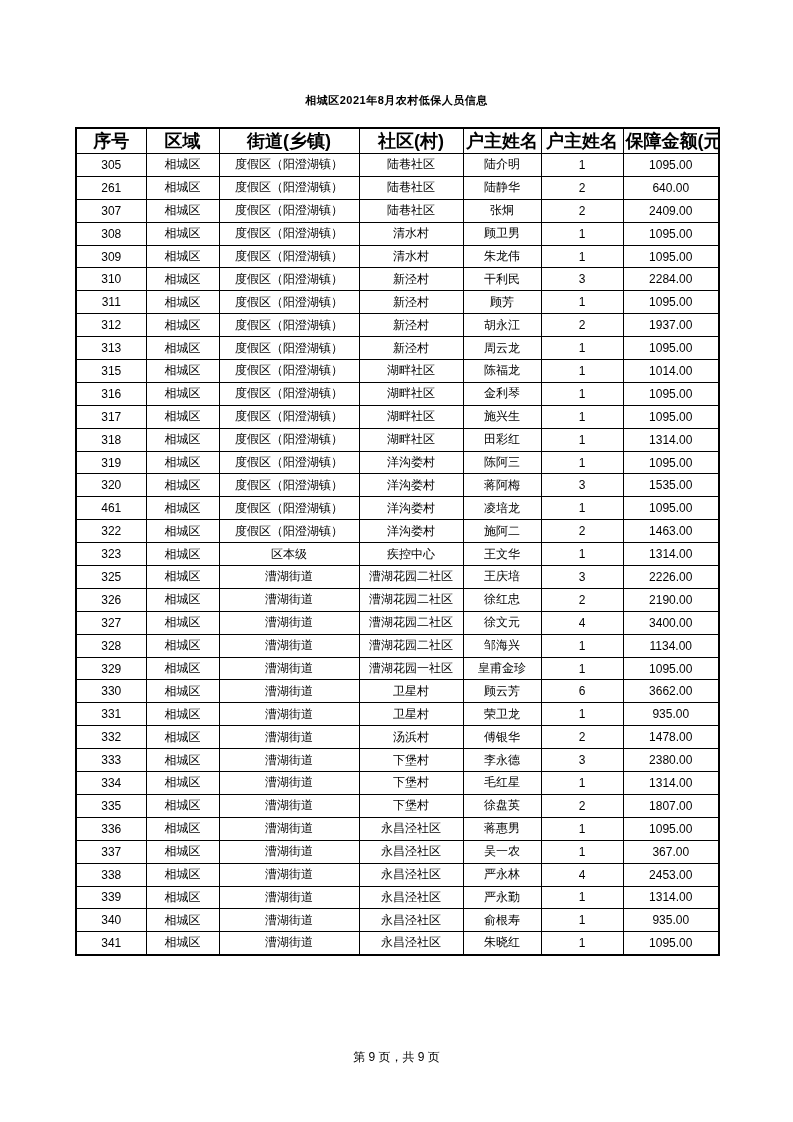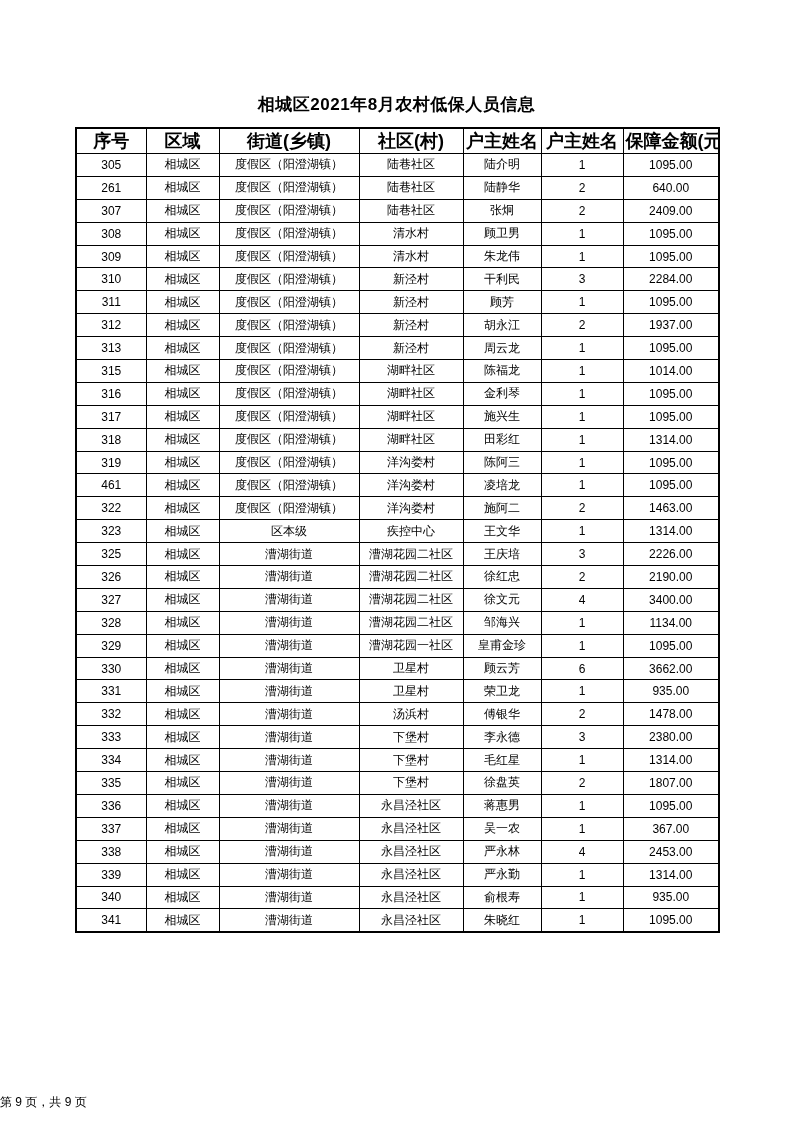--- a/index.html
+++ b/index.html
@@ -13,21 +13,21 @@
     background: #ffffff;
     color: #000000;
     overflow: hidden;
   }
   .doc-title {
     position: absolute;
     top: 93px;
     left: 0;
     width: 100%;
     text-align: center;
-    font-size: 17px;
+    font-size: 11px;
     font-weight: bold;
     letter-spacing: 0.5px;
     color: #000000;
   }
   table.data-table {
     position: absolute;
     left: 75px;
     top: 127px;
     width: 643px;
     border-collapse: collapse;
@@ -57,23 +57,23 @@
   col.c-street { width: 140px; }
   col.c-comm   { width: 104px; }
   col.c-name   { width: 78px; }
   col.c-pop    { width: 82px; }
   col.c-amt    { width: 96px; }
   .page-footer {
     position: absolute;
     top: 1049px;
     left: 0;
     width: 100%;
+    text-align: center;
     font-size: 12px;
     color: #000000;
-    margin-top: 45px;
   }
 </style>
 </head>
 <body>
 
 <div class="page">
   <div class="doc-title">相城区2021年8月农村低保人员信息</div>
 
   <table class="data-table">
     <colgroup>
@@ -217,20 +217,29 @@
         <tr>
           <td>319</td>
           <td>相城区</td>
           <td>度假区（阳澄湖镇）</td>
           <td>洋沟娄村</td>
           <td>陈阿三</td>
           <td>1</td>
           <td>1095.00</td>
         </tr>
         <tr>
+          <td>320</td>
+          <td>相城区</td>
+          <td>度假区（阳澄湖镇）</td>
+          <td>洋沟娄村</td>
+          <td>蒋阿梅</td>
+          <td>3</td>
+          <td>1535.00</td>
+        </tr>
+        <tr>
           <td>461</td>
           <td>相城区</td>
           <td>度假区（阳澄湖镇）</td>
           <td>洋沟娄村</td>
           <td>凌培龙</td>
           <td>1</td>
           <td>1095.00</td>
         </tr>
         <tr>
           <td>322</td>

